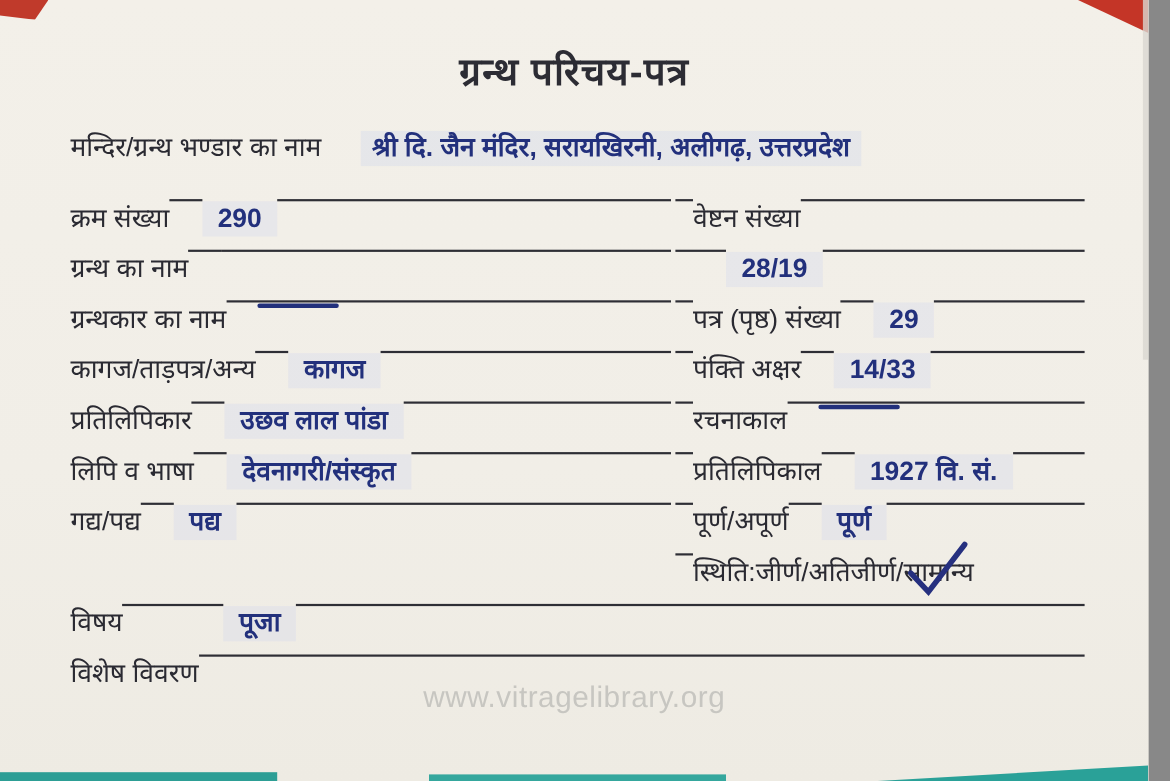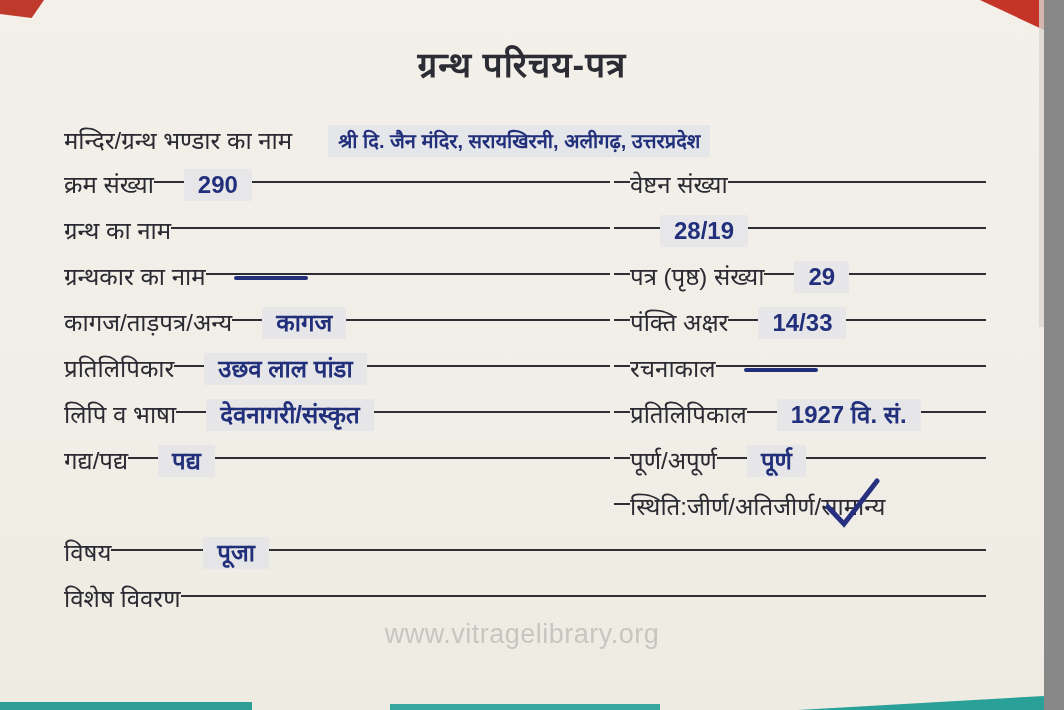--- a/index.html
+++ b/index.html
@@ -14,21 +14,21 @@
   
   .title {
     text-align:center;
     padding-top:40px;
     font-size:35px;
     font-weight:bold;
     color:#2c2c34;
     letter-spacing:1px;
   }
   
-  .row { display:flex; align-items:flex-start; height:46px; }
+  .row { display:flex; align-items:flex-end; height:46px; }
   .lbl { font-size:24px; line-height:32px; color:#2a2a32; white-space:nowrap; }
   .val {
     display:none;
     font-size:24px; line-height:32px;
     font-weight:bold; color:#22307c;
     padding:0 14px; white-space:nowrap;
     background:rgba(198,209,238,0.25);
   }
   .row.has-value .val { display:inline-block; }
   .line { border-bottom:2px solid #2e2e35; height:12px; align-self:flex-start; }
@@ -38,23 +38,23 @@
   .row-bottom.has-value .seg { flex-basis:92px; }
   .lead { flex:0 0 16px; }
   .dash {
     display:none;
     position:absolute; left:28px; top:15px;
     width:74px; height:4px; border-radius:2px;
     background:#22307c;
   }
   .row.has-dash .dash { display:block; }
   
-  .hdr { display:flex; align-items:flex-end; margin:26px 58px 0 64px; height:44px; }
+  .hdr { display:flex; align-items:center; margin:26px 58px 0 64px; height:44px; }
   .hdr .val-hdr {
-    font-size:20px; line-height:32px; font-weight:bold; color:#22307c;
+    font-size:24px; line-height:32px; font-weight:bold; color:#22307c;
     margin-left:36px; white-space:nowrap;
     background:rgba(198,209,238,0.28); padding:0 10px;
   }
   
   .grid { display:flex; margin:12px 58px 0 64px; }
   .col { display:flex; flex-direction:column; }
   .col-left { flex:0 0 546px; padding-right:4px; }
   .col-right { flex:1 1 auto; }
   .bottom { margin:0 58px 0 64px; }
   

